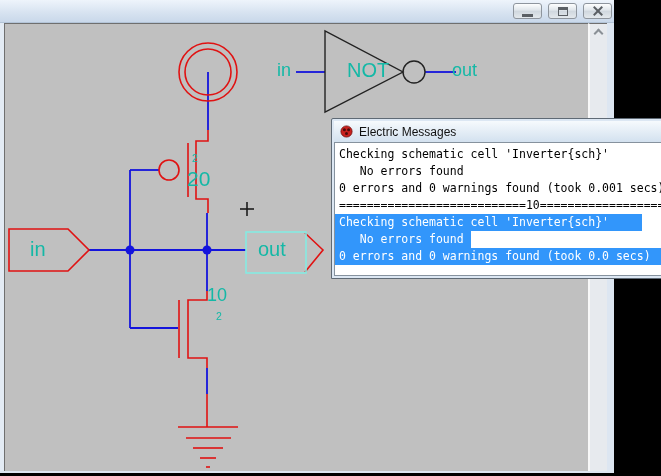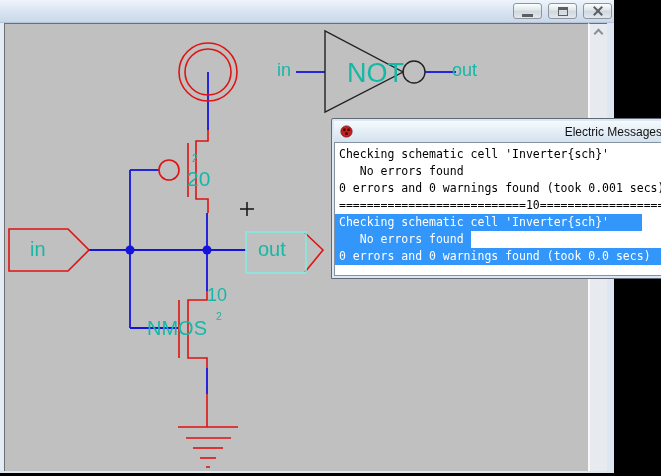--- a/index.html
+++ b/index.html
@@ -35,21 +35,21 @@
   .border-bottom { position:absolute; left:0; top:471px; width:614px; height:2px; background:#dde6f1; }
 
   
   .schem { position:absolute; left:0; top:0; z-index:2; }
   .lbl { position:absolute; z-index:3; color:#14b8a6; white-space:pre; line-height:1.1; }
 
   
   .msg-window { position:absolute; left:331px; top:118px; width:334px; height:161px; z-index:10;
     background:#dce7f3; border:1px solid #5f6a75; border-radius:2px 2px 0 0; padding:2px; }
   .msg-titlebar { height:21px; background:linear-gradient(#f6fafd, #d3e1ef);
-    display:flex; align-items:center; padding-left:6px;justify-content:space-between; }
+    display:flex; align-items:center; padding-left:6px; }
   .msg-title { font-size:12px; color:#111; margin-left:6px; }
   .msg-content { position:relative; height:134px; background:#fff; border:1px solid #86929e;
     overflow:hidden; padding-top:3px;
     font-family:"DejaVu Sans Mono","Liberation Mono",monospace; font-size:11.5px; line-height:17px; color:#000; }
   .line { height:17px; white-space:pre; overflow:hidden; }
   .lt { display:inline-block; padding-left:4px; white-space:pre;text-align:center; }
   .sel { background:#3296fb; color:#fff; }
 </style>
 </head>
 <body>
@@ -141,23 +141,22 @@
       <path d="M247,202 V216"></path>
     </g>
   </svg>
 
   <div class="lbl" style="left:30px; top:238px; font-size:20px;">in</div>
   <div class="lbl" style="left:258px; top:238px; font-size:20px;">out</div>
   <div class="lbl" style="left:192px; top:153px; font-size:10.5px;">2</div>
   <div class="lbl" style="left:187px; top:167px; font-size:21px;">20</div>
   <div class="lbl" style="left:207px; top:286px; font-size:18px;">10</div>
   <div class="lbl" style="left:216px; top:311px; font-size:10.5px;">2</div>
-  <div class="lbl" style="left:147px; top:317px; font-size:20px;">NMOS</div>
   <div class="lbl" style="left:277px; top:61px; font-size:18px;">in</div>
-  <div class="lbl" style="left:347px; top:59px; font-size:27px;">NOT</div>
+  <div class="lbl" style="left:347px; top:59px; font-size:20px;">NOT</div>
   <div class="lbl" style="left:452px; top:61px; font-size:18px;">out</div>
 
   <div class="msg-window">
     <div class="msg-titlebar">
       <svg width="13" height="13" viewBox="0 0 13 13">
         <circle cx="6.5" cy="6.5" r="5.6" fill="#c9201d" stroke="#6e0f0d" stroke-width="0.8"></circle>
         <circle cx="4.4" cy="4.8" r="1.5" fill="#4e0a0a"></circle>
         <circle cx="8.6" cy="4.8" r="1.5" fill="#4e0a0a"></circle>
         <circle cx="6.5" cy="8.6" r="1.5" fill="#4e0a0a"></circle>
       </svg>

